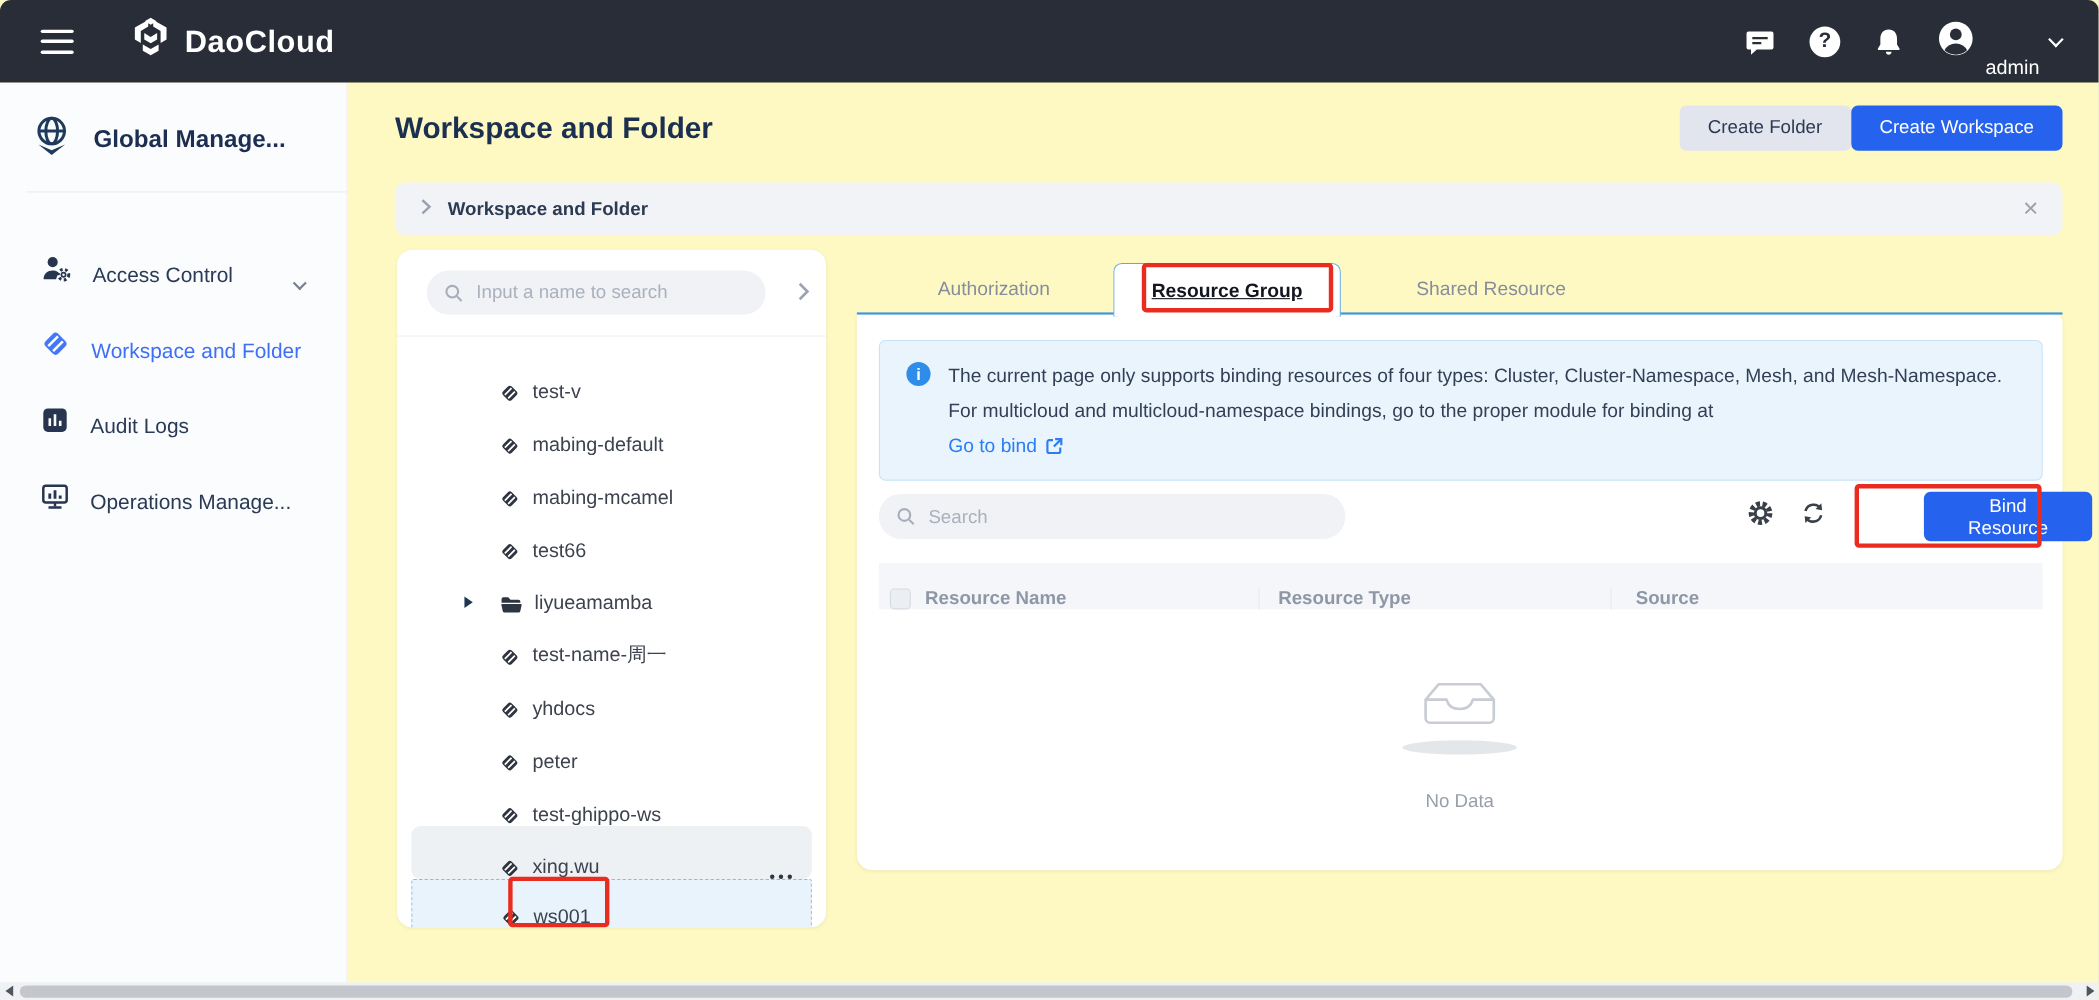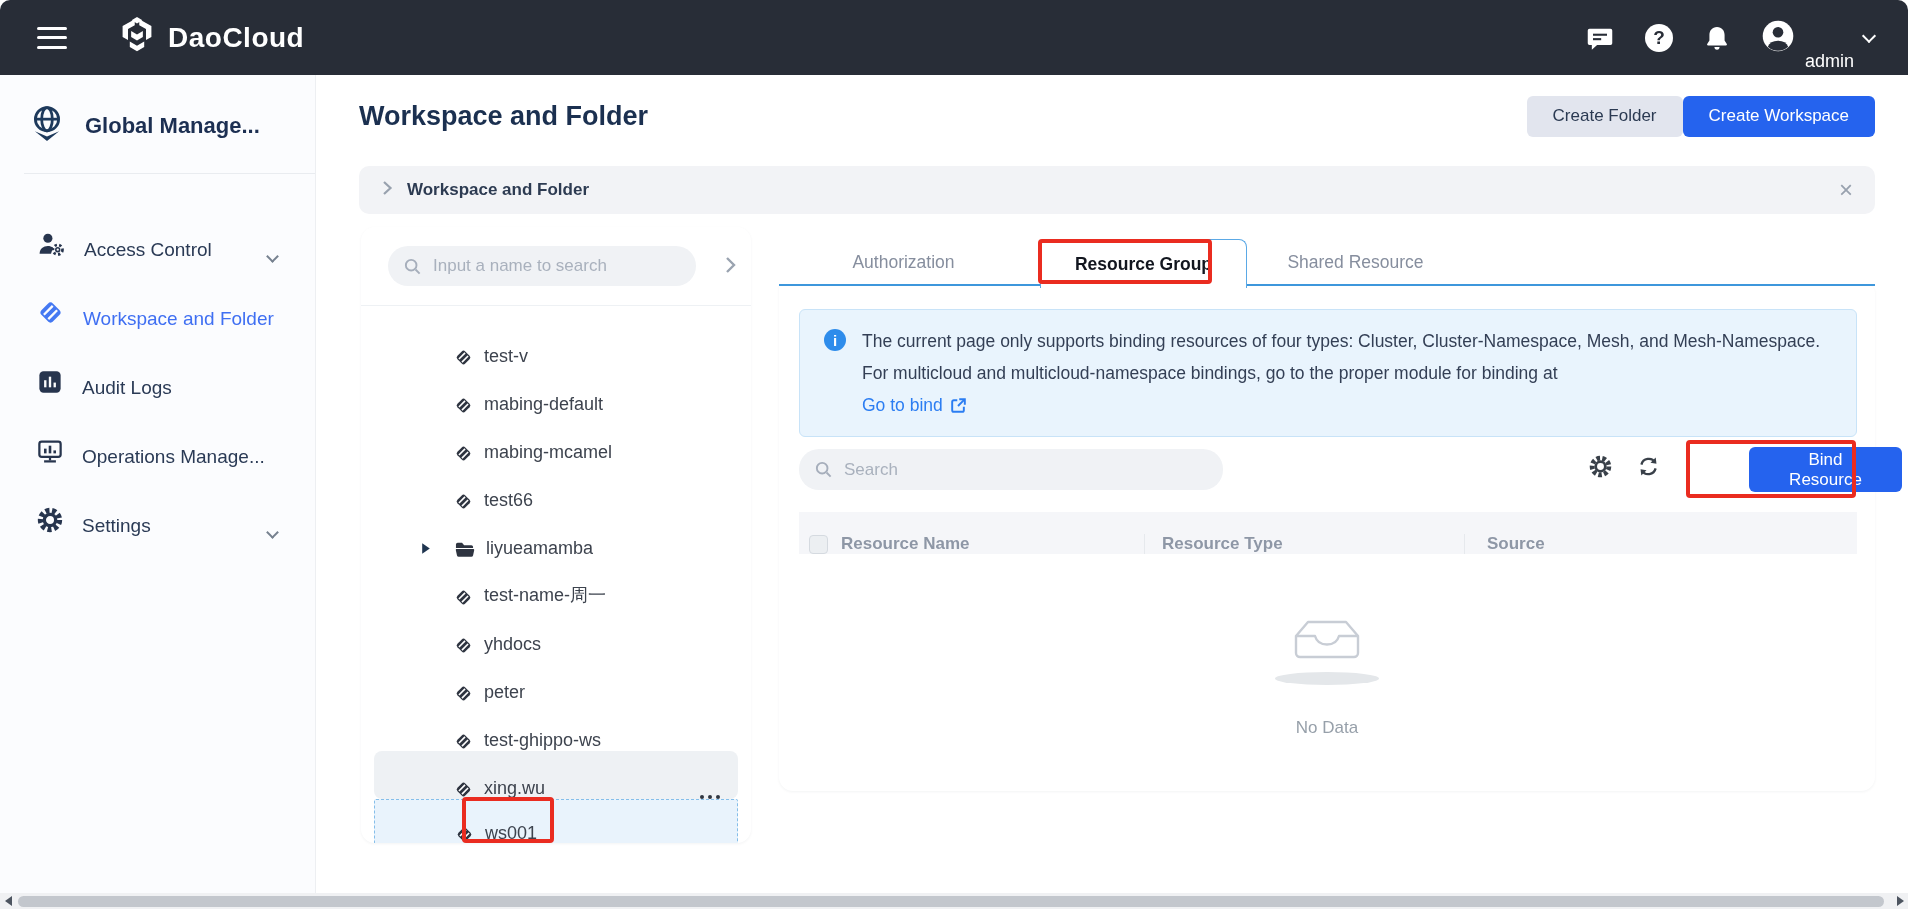--- a/index.html
+++ b/index.html
@@ -1,17 +1,17 @@
 <!DOCTYPE html>
 <html><head>
 <meta charset="utf-8">
 <style>
   html,body{margin:0;padding:0;background:#d8dadd;}
   *{box-sizing:border-box;font-family:"Liberation Sans",sans-serif;}
-  .stage{position:relative;width:1908px;height:909px;background:#ffffff;overflow:hidden;}
+  .stage{position:relative;width:1908px;height:909px;background:#fef9c3;overflow:hidden;}
 
   
   .topbar{position:absolute;left:0;top:0;width:1908px;height:75px;background:#282d37;
           border-radius:10px 10px 0 0;display:flex;align-items:center;z-index:5;}
   .hamburger{width:30px;height:22px;margin-left:37px;display:flex;flex-direction:column;justify-content:space-between;cursor:pointer;}
   .hamburger i{display:block;height:3px;border-radius:2px;background:#fff;}
   .brand{display:flex;align-items:center;margin-left:52px;gap:13px;}
   .brand-name{color:#fff;font-size:28px;font-weight:bold;letter-spacing:.5px;}
   .top-right{margin-left:auto;display:flex;align-items:center;gap:30px;padding-right:34px;}
   .icon-disc{width:28px;height:28px;border-radius:50%;background:#fff;color:#282d37;
@@ -69,21 +69,21 @@
   .more-dots{margin-left:auto;margin-right:18px;display:flex;gap:4px;}
   .more-dots i{width:4px;height:4px;border-radius:50%;background:#2f3640;}
   .ws-row.selected{background:#e9f3fc;border:1px dashed #85bee9;border-radius:2px;height:46px;}
 
   
   .tabs{position:absolute;left:779px;top:239px;width:1096px;height:47px;}
   .tab-line{position:absolute;left:0;bottom:0;width:100%;height:2px;background:#3e97dc;z-index:1;}
   .tab{position:absolute;top:0;height:47px;width:207px;display:flex;align-items:center;justify-content:center;
        font-size:17.5px;color:#868e9e;cursor:pointer;z-index:0;}
   .tab.t0{left:21px;}
-  .tab.t1{left:261px;}
+  .tab.t1{left:233px;text-decoration:underline;}
   .tab.t2{left:473px;}
   .tab.active{background:#fff;border:1px solid #5ba9e6;border-bottom:none;border-radius:8px 8px 0 0;
               color:#12161f;font-weight:bold;z-index:2;height:49px;}
 
   
   .rg-card{position:absolute;left:779px;top:285px;width:1096px;height:506px;background:#fff;
            border-radius:0 8px 14px 14px;box-shadow:0 1px 3px rgba(20,35,60,.05);}
   .alert{position:absolute;left:20px;top:24px;width:1058px;background:#e9f4fd;border:1px solid #c8e3f8;
          border-radius:6px;padding:15px 20px 15px 24px;display:flex;}
   .info-icon{flex:none;width:22px;height:22px;border-radius:50%;background:#2e8ceb;color:#fff;font-size:15px;
@@ -238,30 +238,20 @@
               <line x1="11" y1="13" x2="11" y2="6.5"></line>
               <line x1="15" y1="13" x2="15" y2="10.5"></line>
             </g>
             <line x1="11" y1="16" x2="11" y2="19"></line>
             <line x1="6" y1="19.8" x2="16" y2="19.8"></line>
           </svg>
         </span>
         <span class="lbl">Operations Manage...</span>
       </div>
 
-      <div class="side-item">
-        <span>
-          <svg width="26" height="26" viewBox="0 0 22 22">
-            <circle cx="11" cy="11" r="8" fill="none" stroke="#27354e" stroke-width="4.6" stroke-dasharray="3.4 2.2"></circle>
-            <circle cx="11" cy="11" r="4.8" fill="none" stroke="#27354e" stroke-width="2.8"></circle>
-          </svg>
-        </span>
-        <span class="lbl">Settings</span>
-        <span class="chev-down-g"></span>
-      </div>
 
     </div>
   </div>
 
   <div class="page-header">
     <span class="page-title">Workspace and Folder</span>
     <div class="hdr-btns">
       <button class="btn btn-light">Create Folder</button>
       <button class="btn btn-blue">Create Workspace</button>
     </div>

